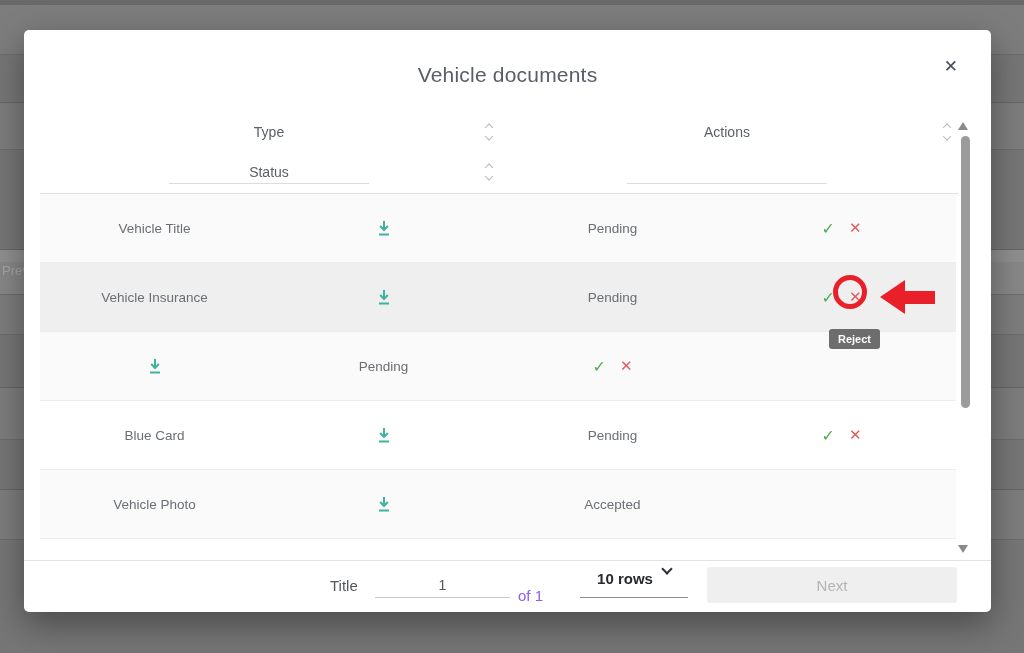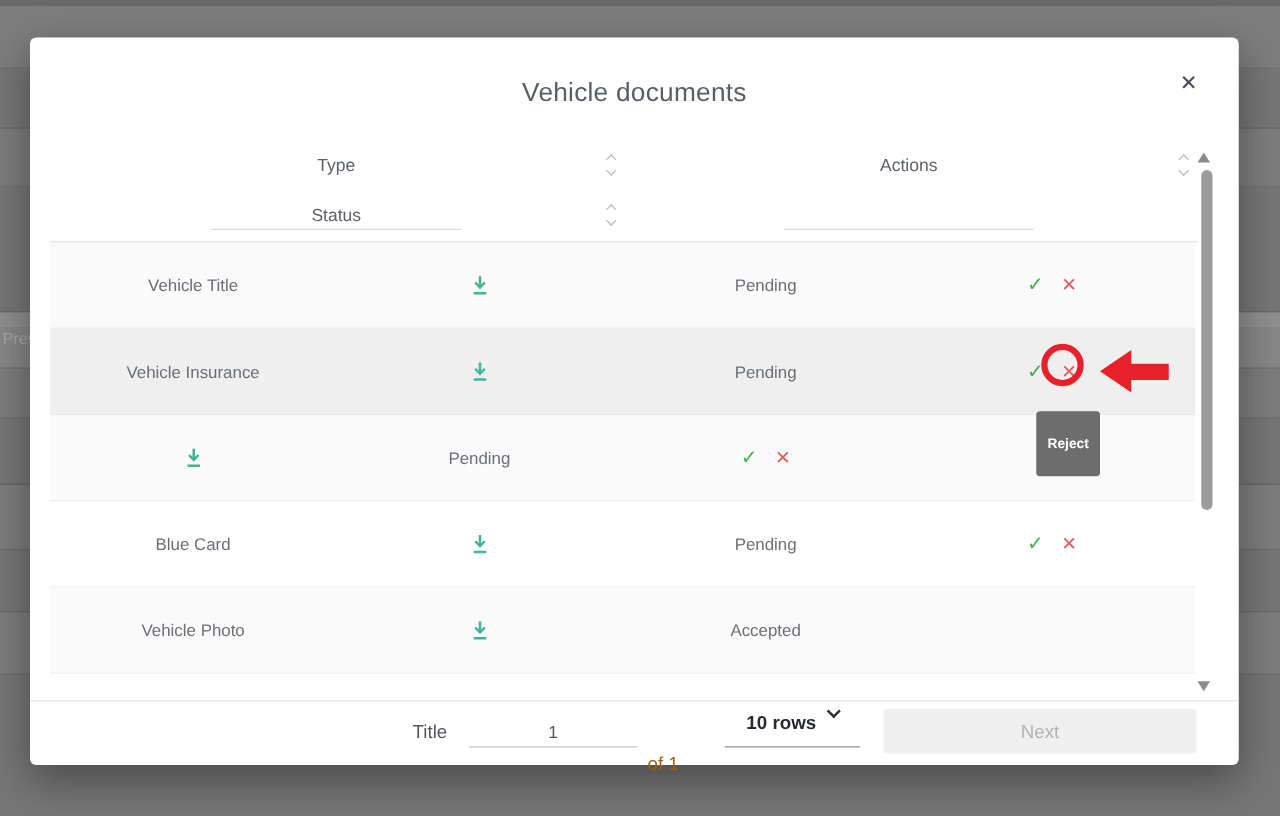--- a/index.html
+++ b/index.html
@@ -91,21 +91,21 @@
   }
   .ann-arrow-head {
     position:absolute; left:153px; top:17px; width:0; height:0;
     border-top:17px solid transparent; border-bottom:17px solid transparent;
     border-right:25px solid #e9202a; pointer-events:none;
   }
   .ann-arrow-body { position:absolute; left:177px; top:28px; width:31px; height:13px; background:#e9202a; pointer-events:none; }
   .ann-tooltip {
     position:absolute; left:102px; top:66px; z-index:9;
     background:#6d6d6d; color:#fff; font-size:11px; font-weight:bold;
-    padding:20px 9px; border-radius:3px; white-space:nowrap;
+    padding:4px 9px; border-radius:3px; white-space:nowrap;
   }
 
   
   .sb-arrow { position:absolute; right:23px; width:0; height:0; cursor:pointer; }
   .sb-up   { top:92px;  border-left:5px solid transparent; border-right:5px solid transparent; border-bottom:8px solid #8a8a8a; }
   .sb-down { top:515px; border-left:5px solid transparent; border-right:5px solid transparent; border-top:8px solid #8a8a8a; }
   .sb-thumb { position:absolute; right:21px; top:106px; width:9px; height:272px; background:#9b9b9b; border-radius:5px; cursor:pointer; }
 
   
   .btn {
@@ -114,21 +114,21 @@
     color:#b4b4b4; font-size:15px; font-family:"Liberation Sans",sans-serif; cursor:pointer;
   }
   .btn-prev { left:23px;  width:261px; }
   .btn-next { left:683px; width:250px; }
   .pg-label { position:absolute; left:306px; top:547px; font-size:15px; color:#53575d; }
   .pg-input {
     position:absolute; left:351px; top:542px; width:135px; height:26px;
     border:none; border-bottom:1px solid #c9c9c9; background:transparent; outline:none;
     text-align:center; font-size:14px; color:#53575d; font-family:"Liberation Sans",sans-serif;
   }
-  .pg-of { position:absolute; left:494px; top:573px; font-size:15px; color:#a16207; }
+  .pg-of { position:absolute; left:494px; top:557px; font-size:15px; color:#8b5cf6; }
   .rows-select {
     position:absolute; left:556px; top:540px; width:108px; height:28px;
     border-bottom:1px solid #8f8f8f; cursor:pointer;
     display:flex; align-items:flex-start; justify-content:center; gap:10px;
     font-size:15px; font-weight:600; color:#26292e;
   }
   .chev-big { width:8px; height:8px; border-right:2px solid #2e3238; border-bottom:2px solid #2e3238; transform:rotate(45deg); margin-top:-5px; }
 </style>
 </head>
 <body>

